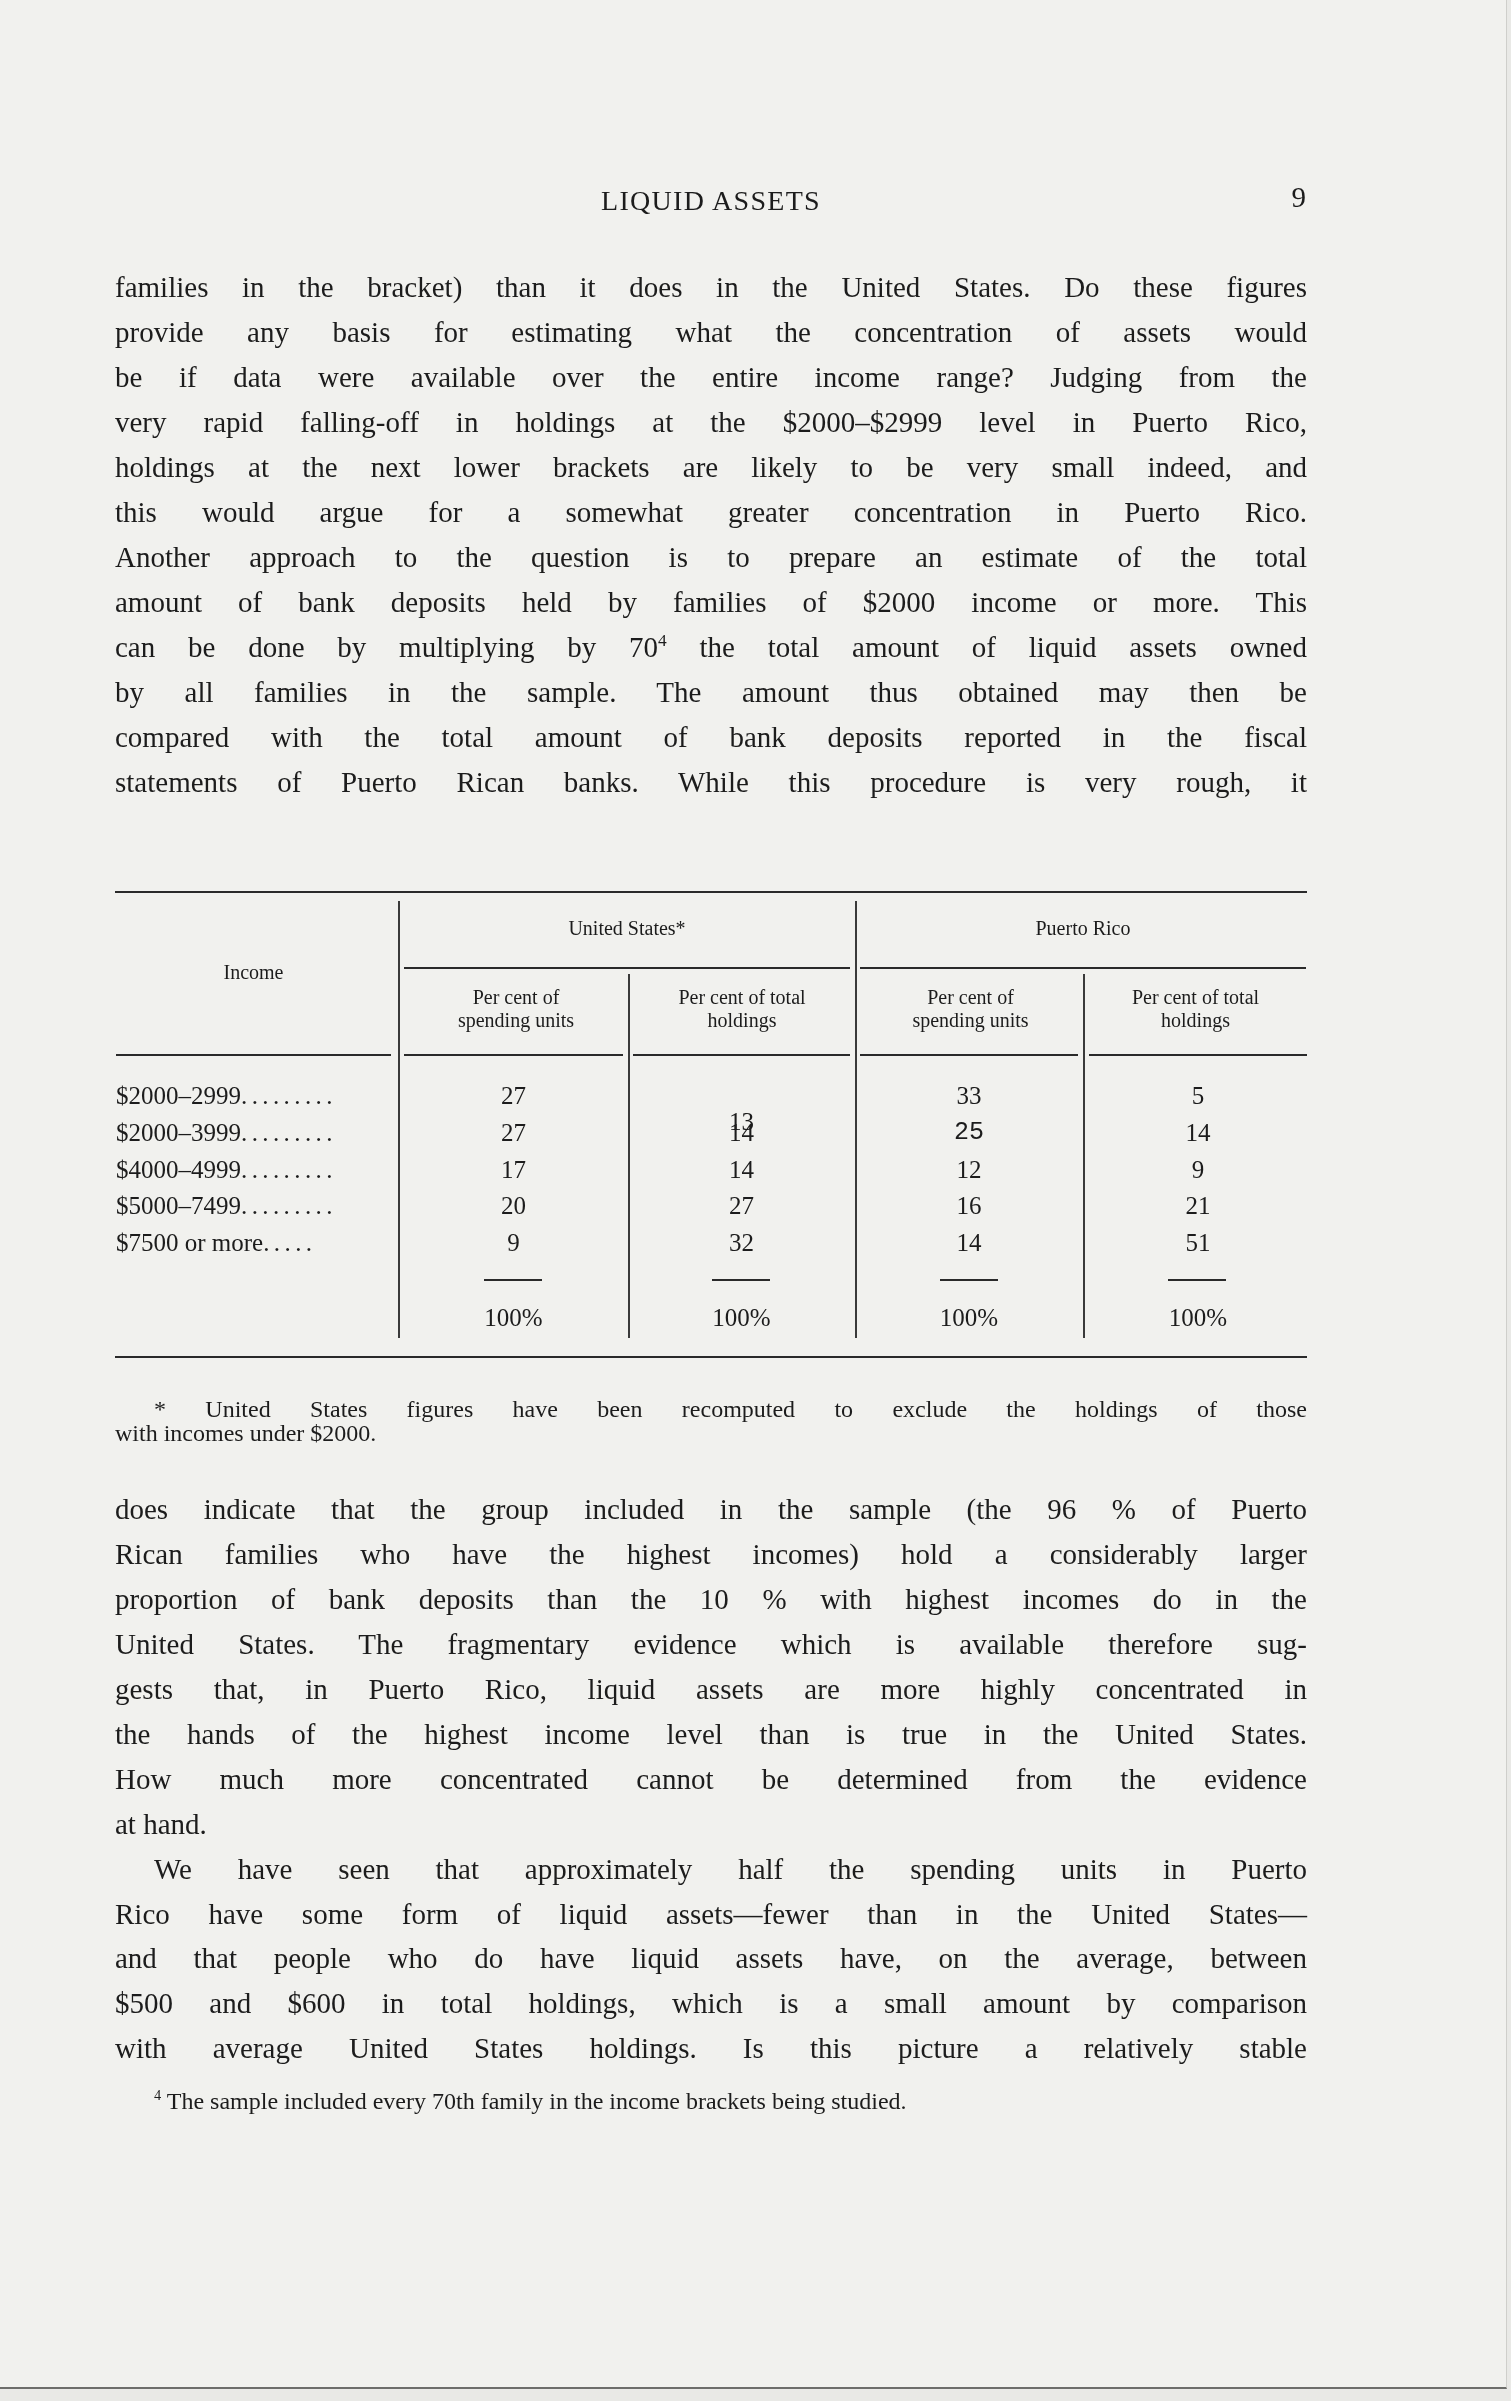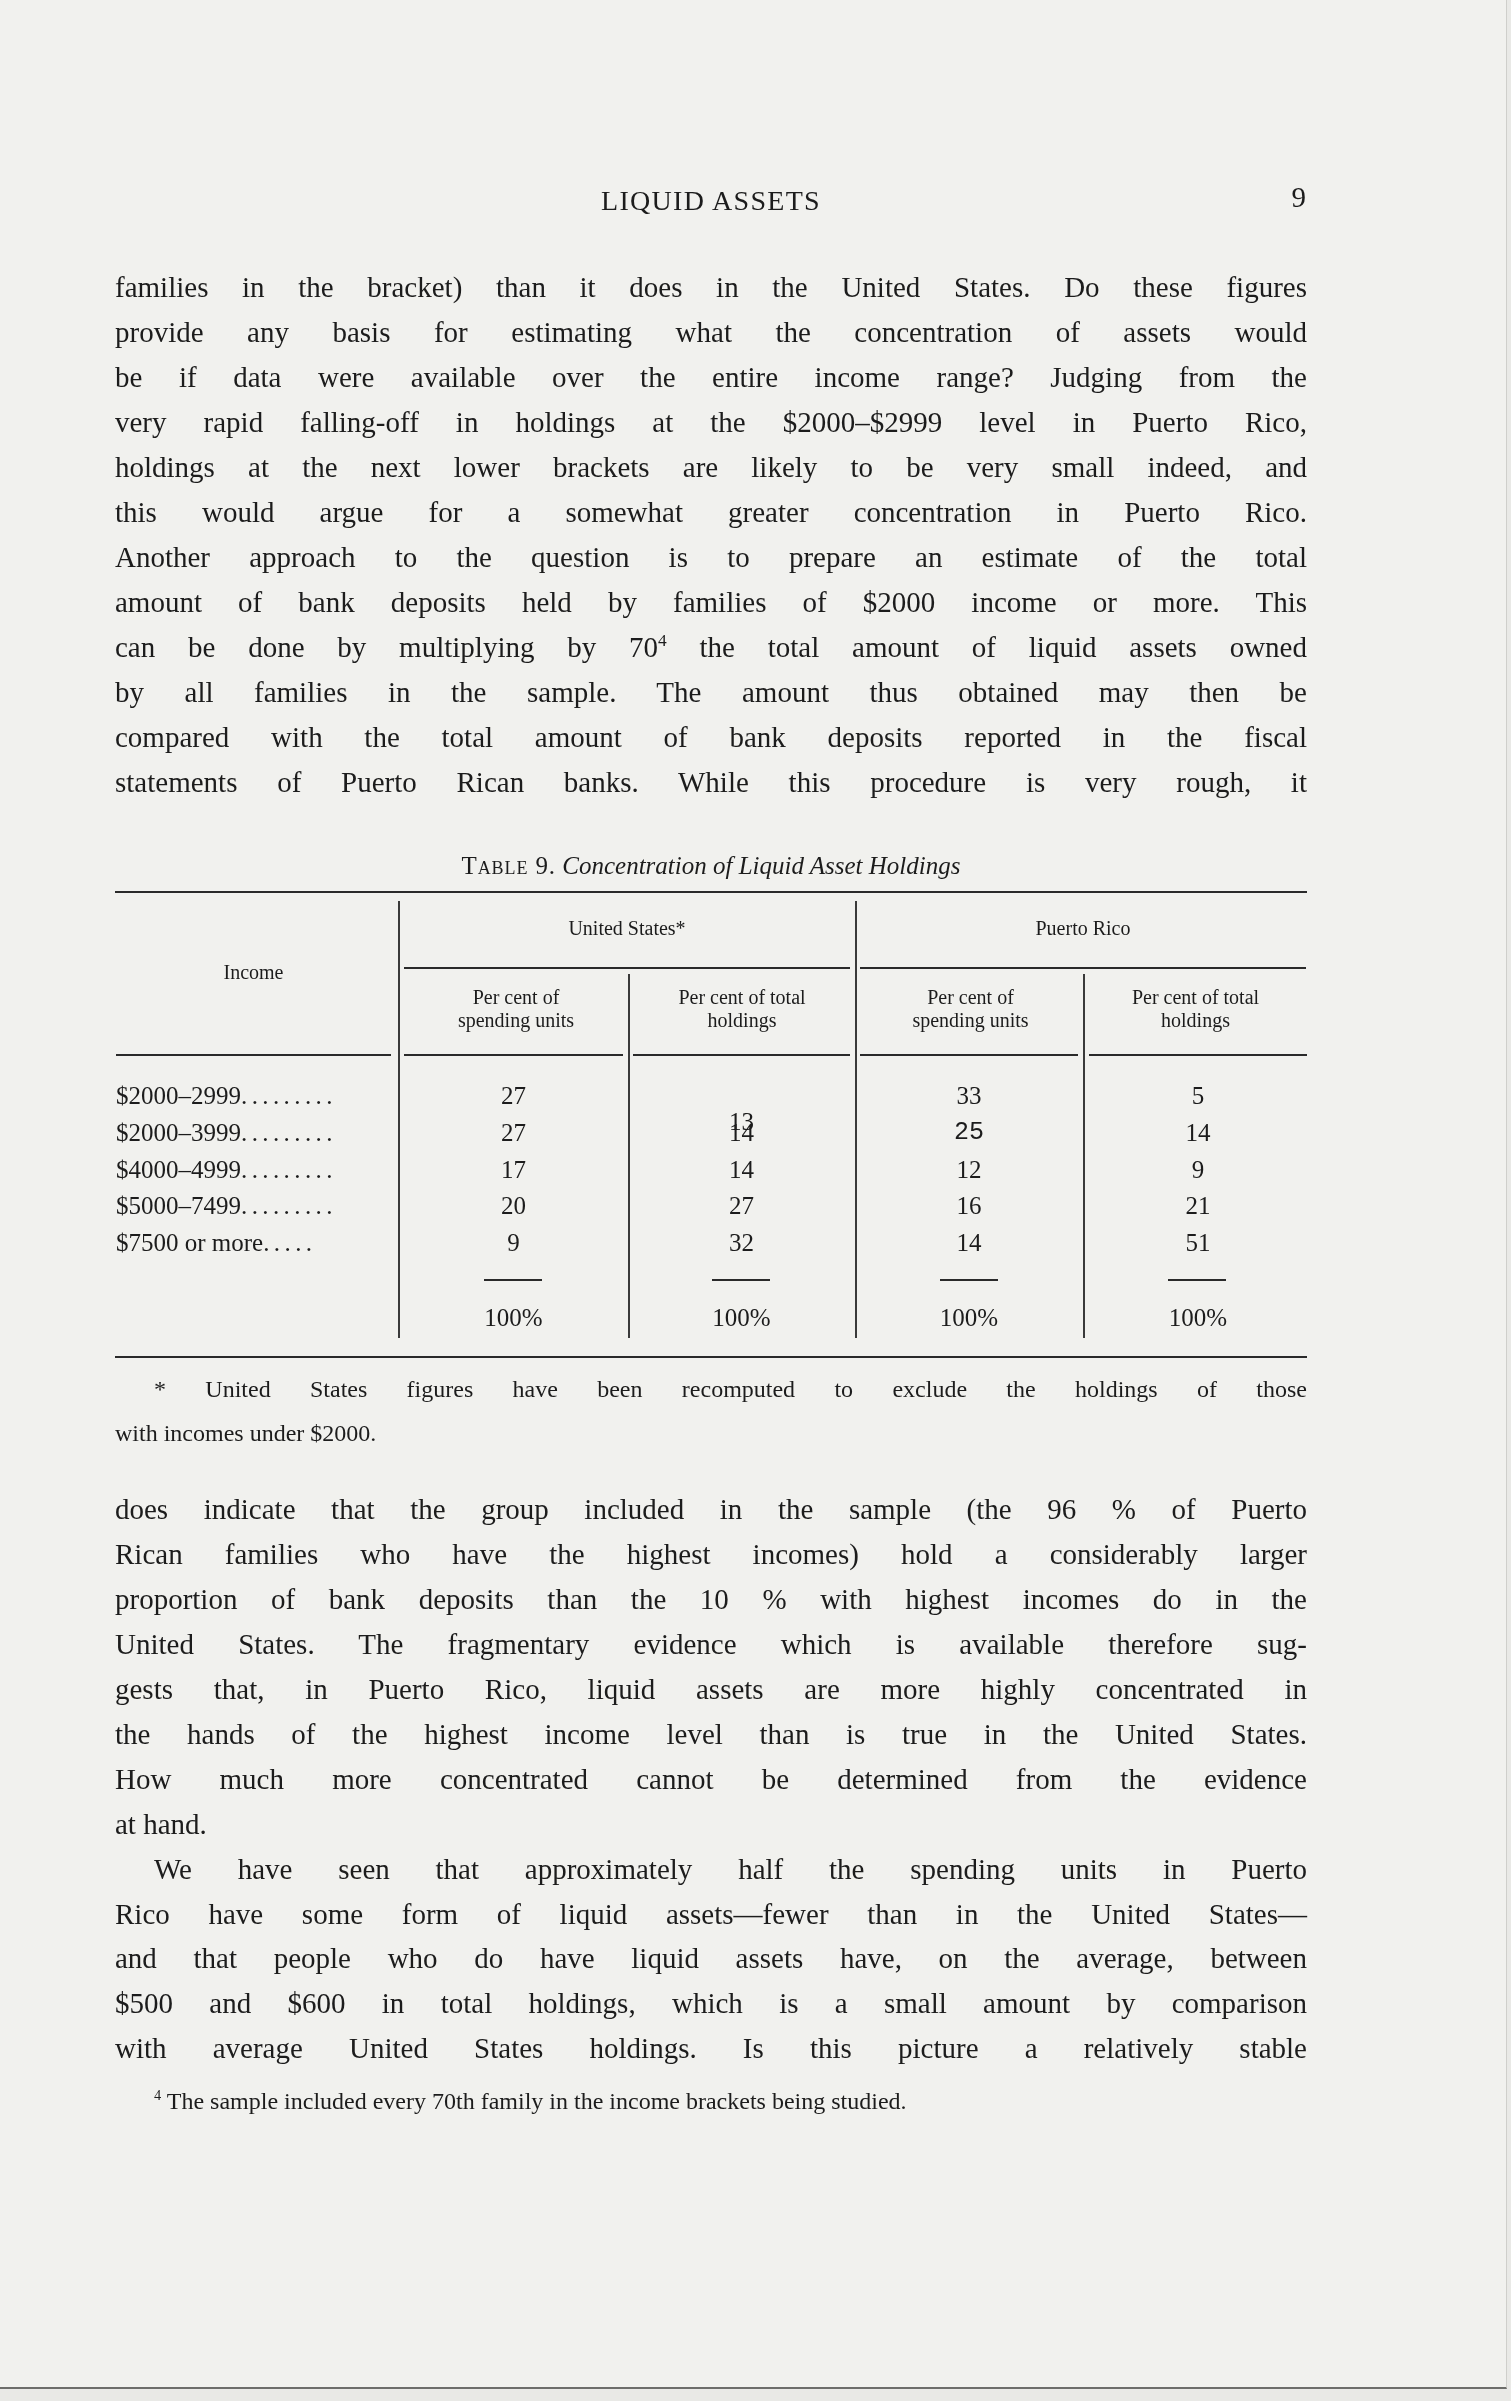--- a/index.html
+++ b/index.html
@@ -39,21 +39,21 @@
   .rule { position: absolute; background: #2a2a2a; }
   .vrule { position: absolute; background: #3a3a3a; width: 1.8px; }
 
   .th { position: absolute; font-size: 20px; text-align: center; line-height: 23px; }
   .cell { position: absolute; font-size: 25px; text-align: center; line-height: 30px; }
   .stub { position: absolute; left: 116px; width: 275px; font-size: 25px; line-height: 30px;
           white-space: nowrap; overflow: hidden; }
   .stub .dots { letter-spacing: 4.4px; }
 
   .fn { position: absolute; left: 115px; width: 1192px; font-size: 24px; line-height: 35px; }
-  .fn.justify { text-align: justify; text-align-last: justify; white-space: nowrap; }
+  .fn.justify { text-align: justify; text-align-last: justify; white-space: nowrap; margin-top: 20px; }
 </style>
 </head>
 <body>
 
 <div class="paper">
 
   <div class="abs running-head">LIQUID ASSETS</div>
   <div class="abs page-num">9</div>
 
   <div>
@@ -64,24 +64,20 @@
     <div class="line" style="top:448px">holdings at the next lower brackets are likely to be very small indeed, and</div>
     <div class="line" style="top:493px">this would argue for a somewhat greater concentration in Puerto Rico.</div>
     <div class="line" style="top:538px">Another approach to the question is to prepare an estimate of the total</div>
     <div class="line" style="top:583px">amount of bank deposits held by families of $2000 income or more. This</div>
     <div class="line" style="top:628px"><span>can be done by multiplying by 70</span><sup>4</sup><span> the total amount of liquid assets owned</span></div>
     <div class="line" style="top:673px">by all families in the sample. The amount thus obtained may then be</div>
     <div class="line" style="top:718px">compared with the total amount of bank deposits reported in the fiscal</div>
     <div class="line" style="top:763px">statements of Puerto Rican banks. While this procedure is very rough, it</div>
   </div>
 
-  <div class="abs caption">
-    <span class="sc">Table 9.</span>
-    <span class="it">Concentration of Liquid Asset Holdings</span>
-  </div>
 
   <div>
 
     <div class="rule" style="left:115px; top:891px; width:1192px; height:1.8px;"></div>
     <div class="vrule" style="left:398px; top:901px; height:437px;"></div>
     <div class="vrule" style="left:855px; top:901px; height:437px;"></div>
     <div class="vrule" style="left:628px; top:974px; height:364px;"></div>
     <div class="vrule" style="left:1083px; top:974px; height:364px;"></div>
 
     <div class="rule" style="left:404px; top:967px; width:446px; height:1.8px;"></div>

